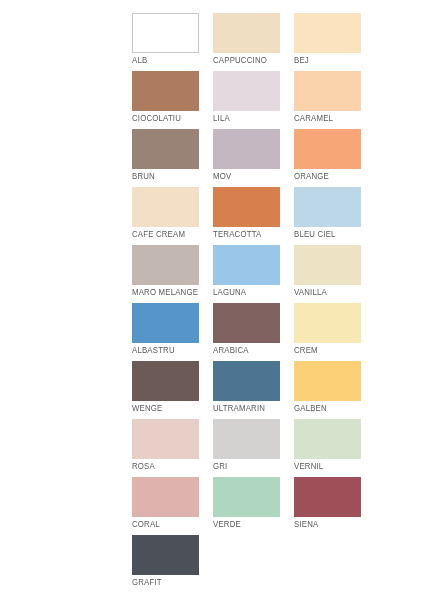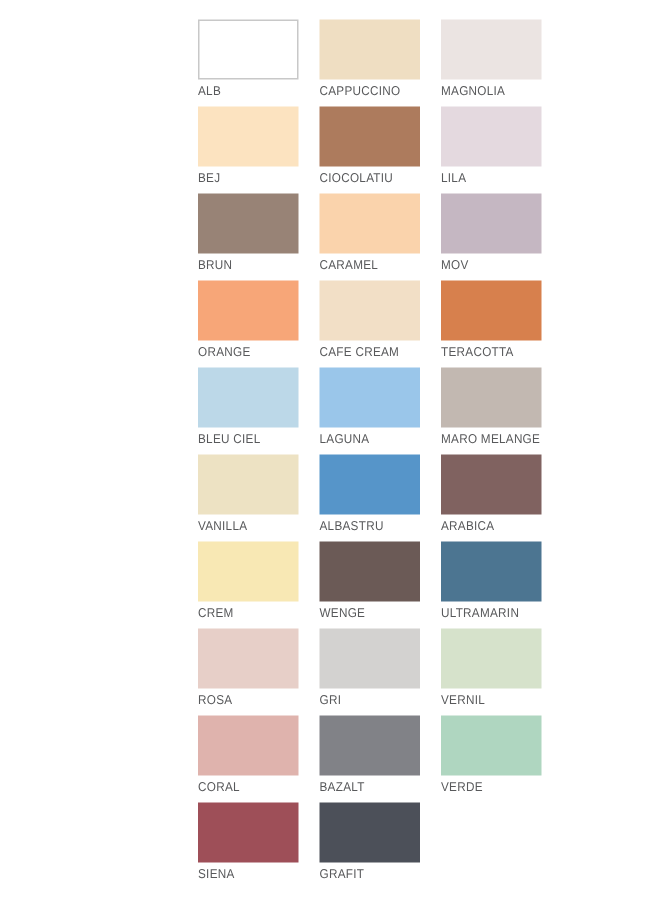--- a/index.html
+++ b/index.html
@@ -77,42 +77,38 @@
   <div id="swatch-grid">
       <div class="swatch-cell">
         <div class="swatch-chip bordered" style="background-color: rgb(255, 255, 255);"></div>
         <div class="swatch-label">ALB</div>
       </div>
       <div class="swatch-cell">
         <div class="swatch-chip" style="background-color: rgb(239, 222, 194);"></div>
         <div class="swatch-label">CAPPUCCINO</div>
       </div>
       <div class="swatch-cell">
-        <div class="swatch-chip" style="background-color: rgb(235, 228, 226);"></div>
-        <div class="swatch-label">MAGNOLIA</div>
-      </div>
-      <div class="swatch-cell">
         <div class="swatch-chip" style="background-color: rgb(252, 227, 192);"></div>
         <div class="swatch-label">BEJ</div>
       </div>
       <div class="swatch-cell">
         <div class="swatch-chip" style="background-color: rgb(173, 123, 93);"></div>
         <div class="swatch-label">CIOCOLATIU</div>
       </div>
       <div class="swatch-cell">
         <div class="swatch-chip" style="background-color: rgb(228, 217, 223);"></div>
         <div class="swatch-label">LILA</div>
       </div>
       <div class="swatch-cell">
+        <div class="swatch-chip" style="background-color: rgb(250, 211, 172);"></div>
+        <div class="swatch-label">CARAMEL</div>
+      </div>
+      <div class="swatch-cell">
         <div class="swatch-chip" style="background-color: rgb(152, 131, 118);"></div>
         <div class="swatch-label">BRUN</div>
-      </div>
-      <div class="swatch-cell">
-        <div class="swatch-chip" style="background-color: rgb(250, 211, 172);"></div>
-        <div class="swatch-label">CARAMEL</div>
       </div>
       <div class="swatch-cell">
         <div class="swatch-chip" style="background-color: rgb(197, 183, 194);"></div>
         <div class="swatch-label">MOV</div>
       </div>
       <div class="swatch-cell">
         <div class="swatch-chip" style="background-color: rgb(247, 166, 120);"></div>
         <div class="swatch-label">ORANGE</div>
       </div>
       <div class="swatch-cell">
@@ -121,26 +117,26 @@
       </div>
       <div class="swatch-cell">
         <div class="swatch-chip" style="background-color: rgb(215, 128, 77);"></div>
         <div class="swatch-label">TERACOTTA</div>
       </div>
       <div class="swatch-cell">
         <div class="swatch-chip" style="background-color: rgb(188, 216, 232);"></div>
         <div class="swatch-label">BLEU CIEL</div>
       </div>
       <div class="swatch-cell">
+        <div class="swatch-chip" style="background-color: rgb(194, 184, 177);"></div>
+        <div class="swatch-label">MARO MELANGE</div>
+      </div>
+      <div class="swatch-cell">
         <div class="swatch-chip" style="background-color: rgb(154, 198, 234);"></div>
         <div class="swatch-label">LAGUNA</div>
-      </div>
-      <div class="swatch-cell">
-        <div class="swatch-chip" style="background-color: rgb(194, 184, 177);"></div>
-        <div class="swatch-label">MARO MELANGE</div>
       </div>
       <div class="swatch-cell">
         <div class="swatch-chip" style="background-color: rgb(237, 226, 195);"></div>
         <div class="swatch-label">VANILLA</div>
       </div>
       <div class="swatch-cell">
         <div class="swatch-chip" style="background-color: rgb(86, 149, 201);"></div>
         <div class="swatch-label">ALBASTRU</div>
       </div>
       <div class="swatch-cell">
@@ -153,38 +149,38 @@
       </div>
       <div class="swatch-cell">
         <div class="swatch-chip" style="background-color: rgb(107, 90, 86);"></div>
         <div class="swatch-label">WENGE</div>
       </div>
       <div class="swatch-cell">
         <div class="swatch-chip" style="background-color: rgb(76, 117, 145);"></div>
         <div class="swatch-label">ULTRAMARIN</div>
       </div>
       <div class="swatch-cell">
+        <div class="swatch-chip" style="background-color: rgb(251, 208, 118);"></div>
+        <div class="swatch-label">GALBEN</div>
+      </div>
+      <div class="swatch-cell">
         <div class="swatch-chip" style="background-color: rgb(231, 207, 200);"></div>
         <div class="swatch-label">ROSA</div>
       </div>
       <div class="swatch-cell">
         <div class="swatch-chip" style="background-color: rgb(211, 210, 208);"></div>
         <div class="swatch-label">GRI</div>
       </div>
       <div class="swatch-cell">
         <div class="swatch-chip" style="background-color: rgb(214, 226, 203);"></div>
         <div class="swatch-label">VERNIL</div>
       </div>
       <div class="swatch-cell">
         <div class="swatch-chip" style="background-color: rgb(223, 179, 173);"></div>
         <div class="swatch-label">CORAL</div>
-      </div>
-      <div class="swatch-cell">
-        <div class="swatch-chip" style="background-color: rgb(129, 130, 135);"></div>
-        <div class="swatch-label">BAZALT</div>
       </div>
       <div class="swatch-cell">
         <div class="swatch-chip" style="background-color: rgb(175, 214, 192);"></div>
         <div class="swatch-label">VERDE</div>
       </div>
       <div class="swatch-cell">
         <div class="swatch-chip" style="background-color: rgb(158, 79, 88);"></div>
         <div class="swatch-label">SIENA</div>
       </div>
       <div class="swatch-cell">

